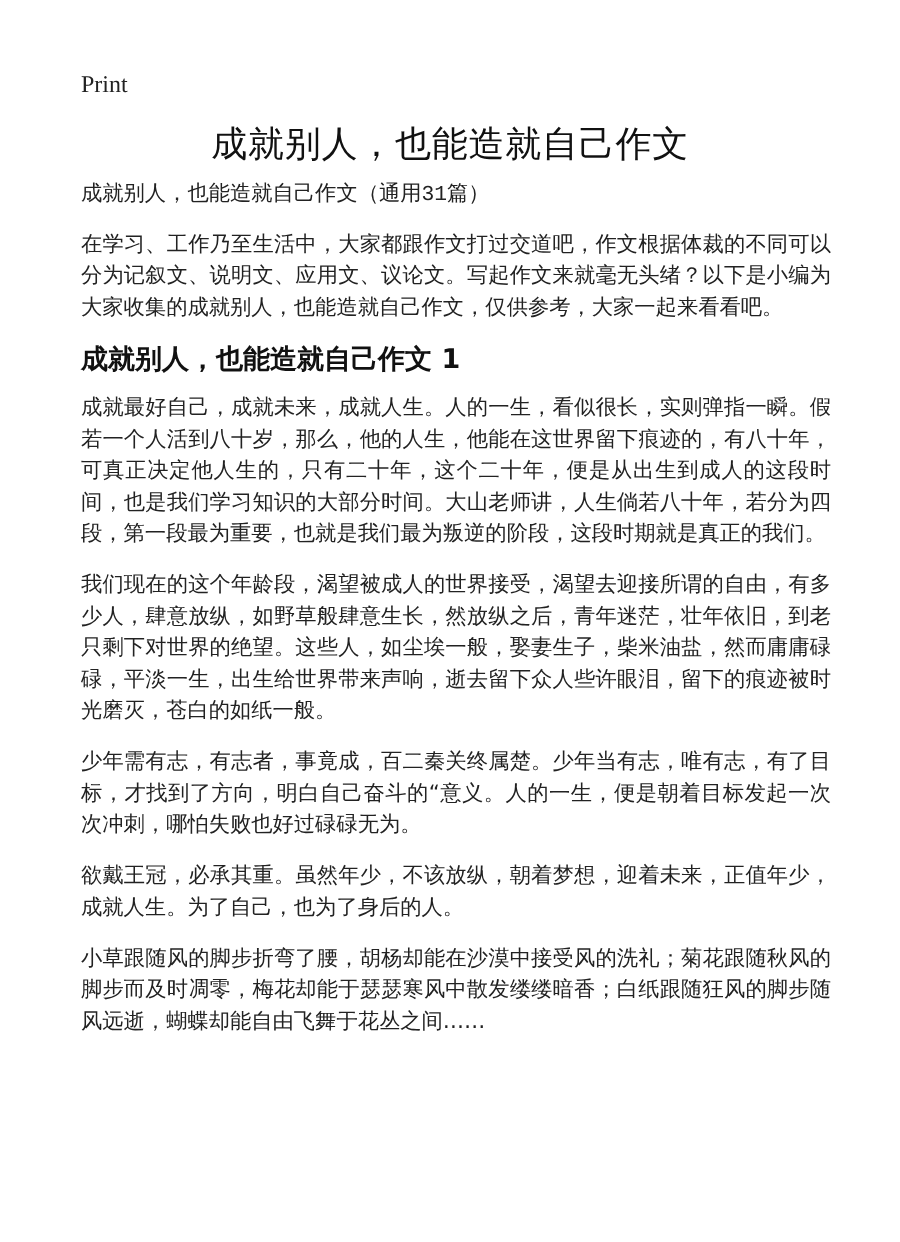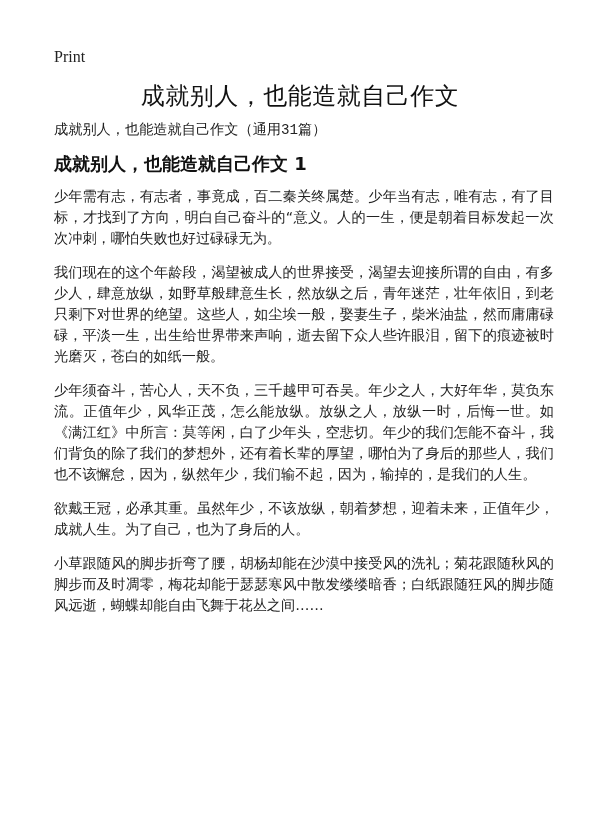--- a/index.html
+++ b/index.html
@@ -28,21 +28,22 @@
 </style>
 </head>
 <body>
 
 <div class="print-link">Print</div>
 
 <div class="title">成就别人，也能造就自己作文</div>
 
 <div class="content">
   <p class="subtitle">成就别人，也能造就自己作文（通用31篇）</p>
+  <p class="para">在学习、工作乃至生活中，大家都跟作文打过交道吧，作文根据体裁的不同可以分为记叙文、说明文、应用文、议论文。写起作文来就毫无头绪？以下是小编为大家收集的成就别人，也能造就自己作文，仅供参考，大家一起来看看吧。</p>
 
   <h3 class="heading">成就别人，也能造就自己作文 1</h3>
+  <p class="para">成就最好自己，成就未来，成就人生。人的一生，看似很长，实则弹指一瞬。假若一个人活到八十岁，那么，他的人生，他能在这世界留下痕迹的，有八十年，可真正决定他人生的，只有二十年，这个二十年，便是从出生到成人的这段时间，也是我们学习知识的大部分时间。大山老师讲，人生倘若八十年，若分为四段，第一段最为重要，也就是我们最为叛逆的阶段，这段时期就是真正的我们。</p>
+  <p class="para">我们现在的这个年龄段，渴望被成人的世界接受，渴望去迎接所谓的自由，有多少人，肆意放纵，如野草般肆意生长，然放纵之后，青年迷茫，壮年依旧，到老只剩下对世界的绝望。这些人，如尘埃一般，娶妻生子，柴米油盐，然而庸庸碌碌，平淡一生，出生给世界带来声响，逝去留下众人些许眼泪，留下的痕迹被时光磨灭，苍白的如纸一般。</p>
   <p class="para">少年需有志，有志者，事竟成，百二秦关终属楚。少年当有志，唯有志，有了目标，才找到了方向，明白自己奋斗的“意义。人的一生，便是朝着目标发起一次次冲刺，哪怕失败也好过碌碌无为。</p>
-  <p class="para">我们现在的这个年龄段，渴望被成人的世界接受，渴望去迎接所谓的自由，有多少人，肆意放纵，如野草般肆意生长，然放纵之后，青年迷茫，壮年依旧，到老只剩下对世界的绝望。这些人，如尘埃一般，娶妻生子，柴米油盐，然而庸庸碌碌，平淡一生，出生给世界带来声响，逝去留下众人些许眼泪，留下的痕迹被时光磨灭，苍白的如纸一般。</p>
-  <p class="para">少年须奋斗，苦心人，天不负，三千越甲可吞吴。年少之人，大好年华，莫负东流。正值年少，风华正茂，怎么能放纵。放纵之人，放纵一时，后悔一世。如《满江红》中所言：莫等闲，白了少年头，空悲切。年少的我们怎能不奋斗，我们背负的除了我们的梦想外，还有着长辈的厚望，哪怕为了身后的那些人，我们也不该懈怠，因为，纵然年少，我们输不起，因为，输掉的，是我们的人生。</p>
   <p class="para">欲戴王冠，必承其重。虽然年少，不该放纵，朝着梦想，迎着未来，正值年少，成就人生。为了自己，也为了身后的人。</p>
 
   <p class="para">小草跟随风的脚步折弯了腰，胡杨却能在沙漠中接受风的洗礼；菊花跟随秋风的脚步而及时凋零，梅花却能于瑟瑟寒风中散发缕缕暗香；白纸跟随狂风的脚步随风远逝，蝴蝶却能自由飞舞于花丛之间……</p>
 </div>
 
 </body></html>

